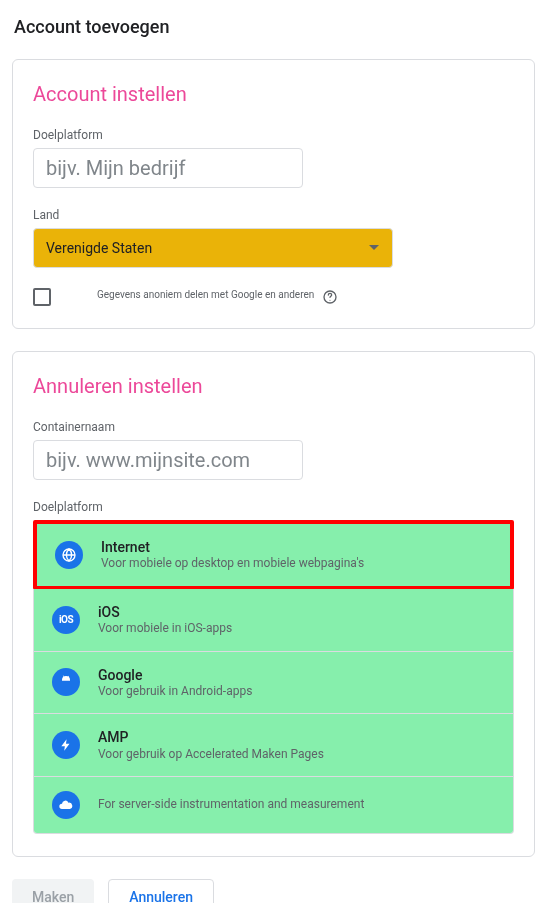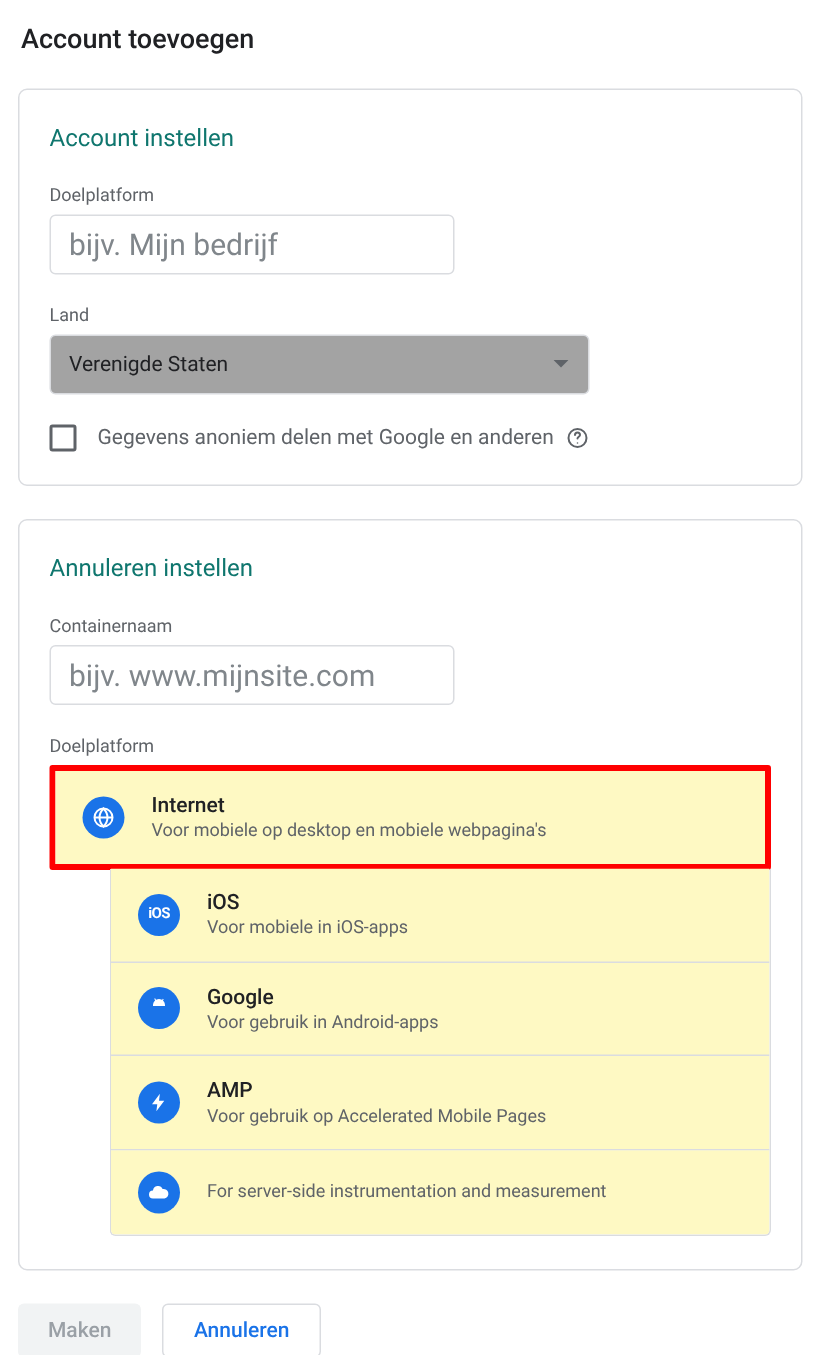--- a/index.html
+++ b/index.html
@@ -16,23 +16,23 @@
     color: #202124;
     margin: 2px 0 22px 2px;
   }
   .card {
     border: 1px solid #dadce0;
     border-radius: 6px;
     padding: 22px 20px 22px 20px;
     margin-bottom: 22px;
   }
   .section-title {
-    font-size: 16px;
+    font-size: 20px;
     font-weight: 400;
-    color: #0f766e;
+    color: #ec4899;
     margin-bottom: 22px;
   }
   .field-label {
     font-size: 12px;
     color: #5f6368;
     margin-bottom: 6px;
     display: block;
   }
   .text-input {
     width: 270px;
@@ -55,21 +55,21 @@
     width: 100%;
     height: 40px;
     border: 1px solid #dadce0;
     border-radius: 4px;
     padding: 0 40px 0 12px;
     font-size: 14px;
     color: #202124;
     display: flex;
     align-items: center;
     cursor: pointer;
-    background: #a3a3a3;
+    background: #eab308;
   }
   .select-caret {
     position: absolute;
     right: 14px;
     top: 50%;
     transform: translateY(-50%);
     pointer-events: none;
   }
 
   .checkbox-row {
@@ -80,46 +80,47 @@
   }
   .checkbox {
     width: 18px;
     height: 18px;
     border: 2px solid #5f6368;
     border-radius: 2px;
     flex-shrink: 0;
     cursor: pointer;
   }
   .checkbox-label {
-    font-size: 14px;
+    font-size: 10px;
     color: #5f6368;
     display: flex;
-    align-items: flex-end;
+    align-items: flex-start;
     gap: 8px;
+    margin-left: 32px;
   }
   .help-icon {
     width: 16px;
     height: 16px;
     color: #5f6368;
     display: inline-flex;
   }
 
   .platform-list {
     border: 1px solid #dadce0;
     border-radius: 4px;
     overflow: hidden;
   }
   .platform-item {
     display: flex;
     align-items: center;
     gap: 18px;
     padding: 14px 18px;
     border-bottom: 1px solid #dadce0;
     cursor: pointer;
-    background: #fef9c3;
+    background: #86efac;
   }
   .platform-item:last-child { border-bottom: none; }
   .platform-item .icon-circle {
     width: 28px;
     height: 28px;
     border-radius: 50%;
     background: #1a73e8;
     display: flex;
     align-items: center;
     justify-content: center;
@@ -235,21 +236,21 @@
           <path d="M3 12h18M12 3c2.5 2.5 4 5.5 4 9s-1.5 6.5-4 9c-2.5-2.5-4-5.5-4-9s1.5-6.5 4-9z"></path>
         </svg>
       </div>
       <div class="texts">
         <span class="p-title">Internet</span>
         <span class="p-desc">Voor mobiele op desktop en mobiele webpagina's</span>
       </div>
     </div>
   </div>
 
-  <div class="platform-list" style="border-top:none; border-top-left-radius:0; border-top-right-radius:0;margin-left:40px;">
+  <div class="platform-list" style="border-top:none; border-top-left-radius:0; border-top-right-radius:0;">
 
     <div class="platform-item">
       <div class="icon-circle">
         <span style="font-size:10px; font-weight:700; letter-spacing:-0.5px;">iOS</span>
       </div>
       <div class="texts">
         <span class="p-title">iOS</span>
         <span class="p-desc">Voor mobiele in iOS-apps</span>
       </div>
     </div>
@@ -267,21 +268,21 @@
     </div>
 
     <div class="platform-item">
       <div class="icon-circle">
         <svg width="14" height="14" viewBox="0 0 24 24" fill="#fff">
           <path d="M13 2L4 14h6l-1 8 9-12h-6l1-8z"></path>
         </svg>
       </div>
       <div class="texts">
         <span class="p-title">AMP</span>
-        <span class="p-desc">Voor gebruik op Accelerated Mobile Pages</span>
+        <span class="p-desc">Voor gebruik op Accelerated Maken Pages</span>
       </div>
     </div>
 
     <div class="platform-item">
       <div class="icon-circle">
         <svg width="16" height="16" viewBox="0 0 24 24" fill="#fff">
           <path d="M6 18a4 4 0 010-8 5 5 0 019.6-1.5A4.5 4.5 0 0117.5 18H6z"></path>
         </svg>
       </div>
       <div class="texts">

